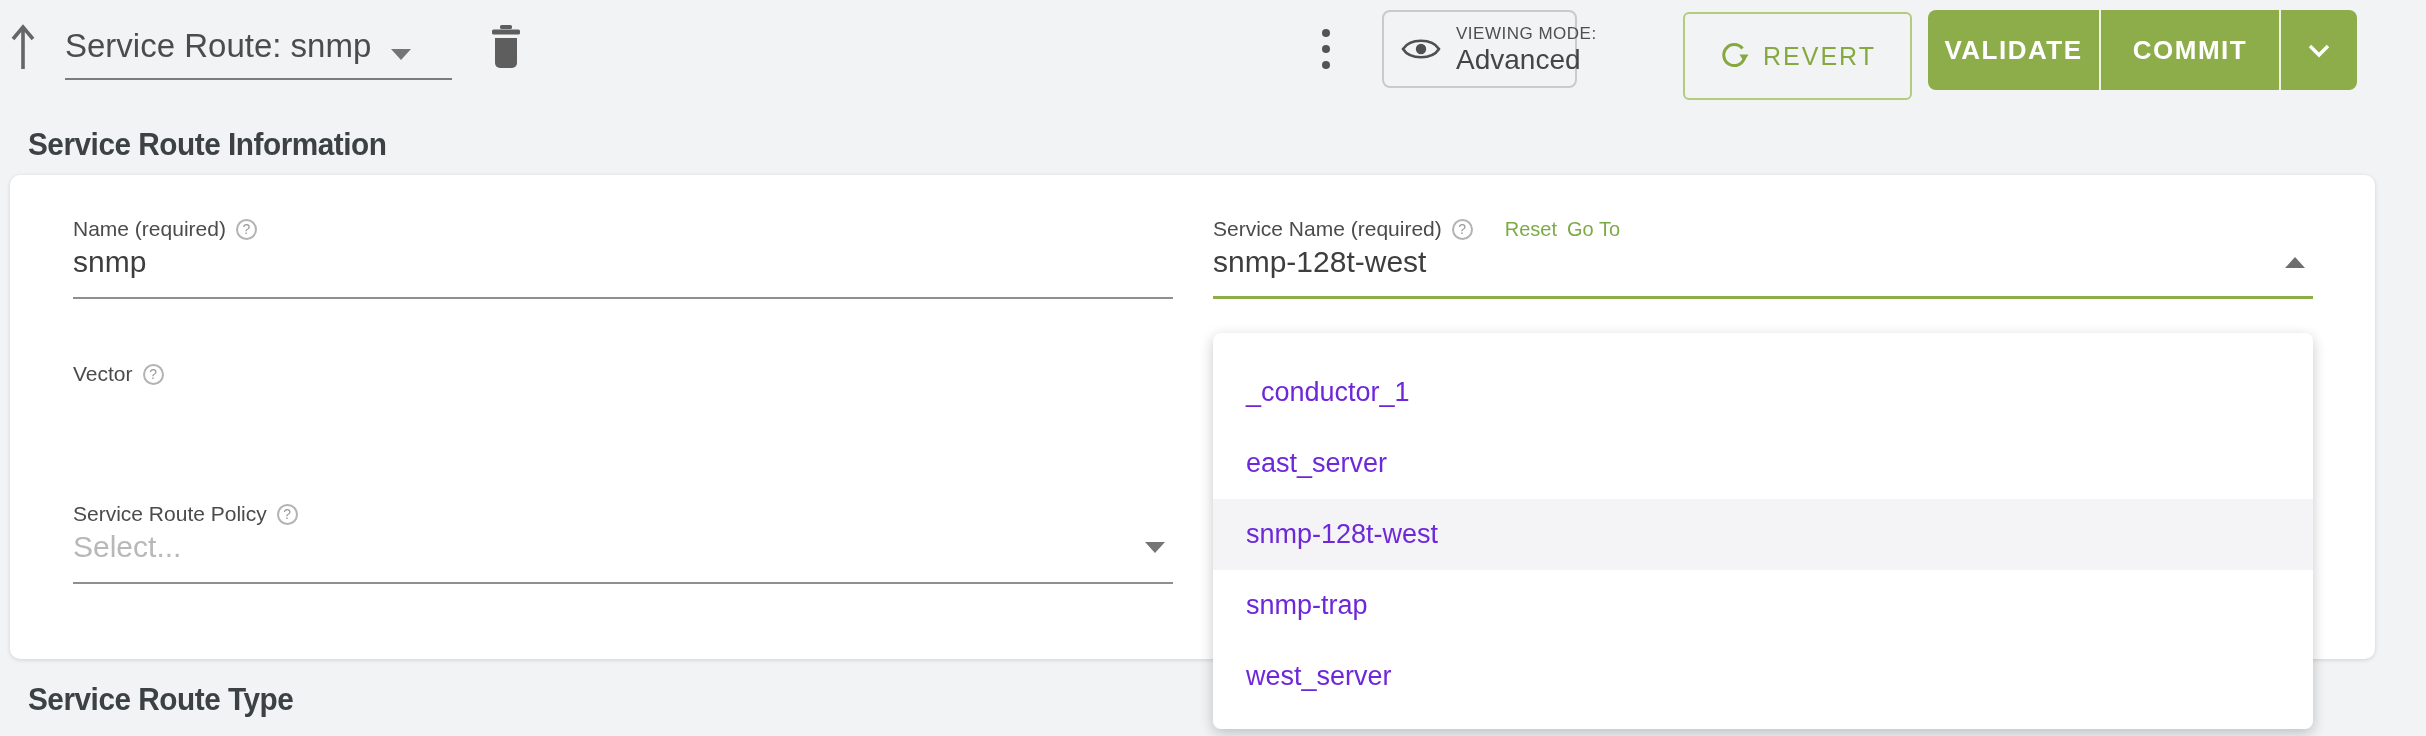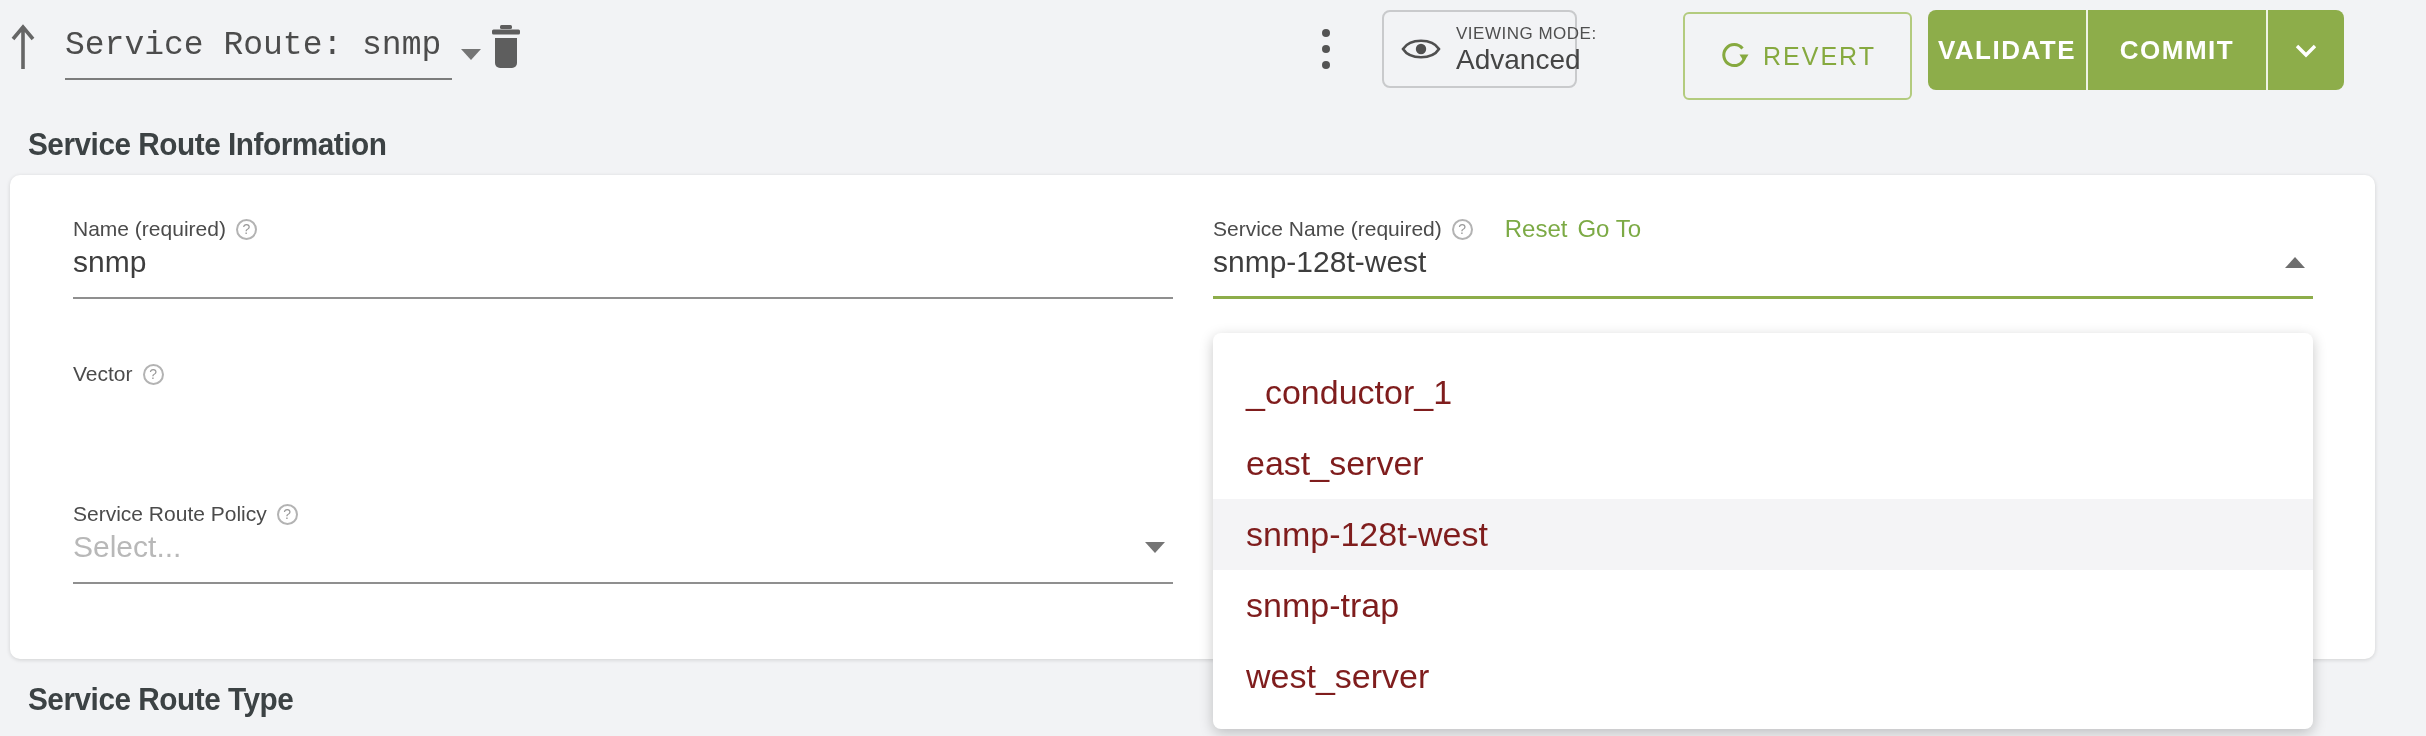--- a/index.html
+++ b/index.html
@@ -16,21 +16,21 @@
     position:relative;
   }
   .abs{position:absolute;}
 
   
   .back-btn{left:8px;top:22px;width:30px;height:50px;cursor:pointer;}
   .entity-selector{
     left:65px;top:26px;width:387px;
     display:flex;align-items:center;
     border-bottom:2px solid #7c7c7c;
-    padding-bottom:12px;cursor:pointer;font-family:Liberation Mono, monospace;
+    padding-bottom:12px;cursor:pointer;
   }
   .entity-selector .entity-label{
     font-size:33px;line-height:40px;color:#4c4c4c;white-space:nowrap;
   }
   .caret{width:0;height:0;border-left:10px solid transparent;border-right:10px solid transparent;}
   .caret.down{border-top:11px solid #757575;}
   .caret.up{border-bottom:11px solid #6e6e6e;}
   .entity-selector .caret{margin-left:20px;margin-top:16px;}
   .trash-btn{left:490px;top:25px;width:32px;height:44px;cursor:pointer;}
 
@@ -54,21 +54,21 @@
   }
 
   .commit-group{
     left:1928px;top:10px;height:80px;
     display:flex;border-radius:8px;overflow:hidden;background:var(--accent-green);
   }
   .seg{
     display:flex;align-items:center;justify-content:center;
     color:#fff;font-size:26px;font-weight:600;letter-spacing:1.5px;cursor:pointer;
   }
-  .seg.validate{width:158px;}
+  .seg.validate{width:171px;}
   .seg.commit{width:180px;border-left:2px solid rgba(255,255,255,.85);}
   .seg.more{width:78px;border-left:2px solid rgba(255,255,255,.85);}
 
   
   .section-title{
     font-size:31px;font-weight:700;color:#3c4244;letter-spacing:-.5px;
     transform:scaleX(.96);transform-origin:left center;white-space:nowrap;
   }
   .title-info{left:28px;top:127px;}
   .title-type{left:28px;top:682px;}
@@ -83,21 +83,21 @@
   .f-name{left:63px;top:40px;}
   .f-vector{left:63px;top:185px;}
   .f-policy{left:63px;top:325px;}
   .f-service{left:1203px;top:40px;}
 
   .label-row{display:flex;align-items:center;gap:10px;height:28px;font-size:21px;color:#4b4b4b;}
   .help-icon{
     width:21px;height:21px;border:2px solid #b3b3b3;border-radius:50%;
     font-size:14px;line-height:17px;color:#999;text-align:center;cursor:pointer;flex:none;
   }
-  .link{color:var(--link-green);font-size:24px;cursor:pointer;}
+  .link{color:var(--link-green);font-size:20px;cursor:pointer;}
   .link.reset{margin-left:22px;}
   .link.goto{}
 
   .input-line{
     display:flex;align-items:center;
     border-bottom:2px solid #8f8f8f;padding-bottom:16px;
   }
   .input-line input{
     flex:1;border:none;outline:none;background:transparent;
     font-family:inherit;font-size:30px;line-height:38px;color:#3e3e3e;padding:0;
@@ -108,21 +108,21 @@
 
   
   .dropdown{
     left:1203px;top:158px;width:1100px;height:396px;
     background:#fff;border-radius:8px;z-index:30;
     box-shadow:0 4px 14px rgba(0,0,0,.22);
     padding-top:24px;overflow:hidden;
   }
   .option{
     height:71px;line-height:71px;padding-left:33px;
-    font-size:34px;color:#7f1d1d;cursor:pointer;white-space:nowrap;
+    font-size:27px;color:#6d28d9;cursor:pointer;white-space:nowrap;
   }
   .option.selected{background:#f4f4f6;}
 
   svg{display:block;}
 </style>
 </head>
 <body>
 
 <div class="abs back-btn">
   <span>

